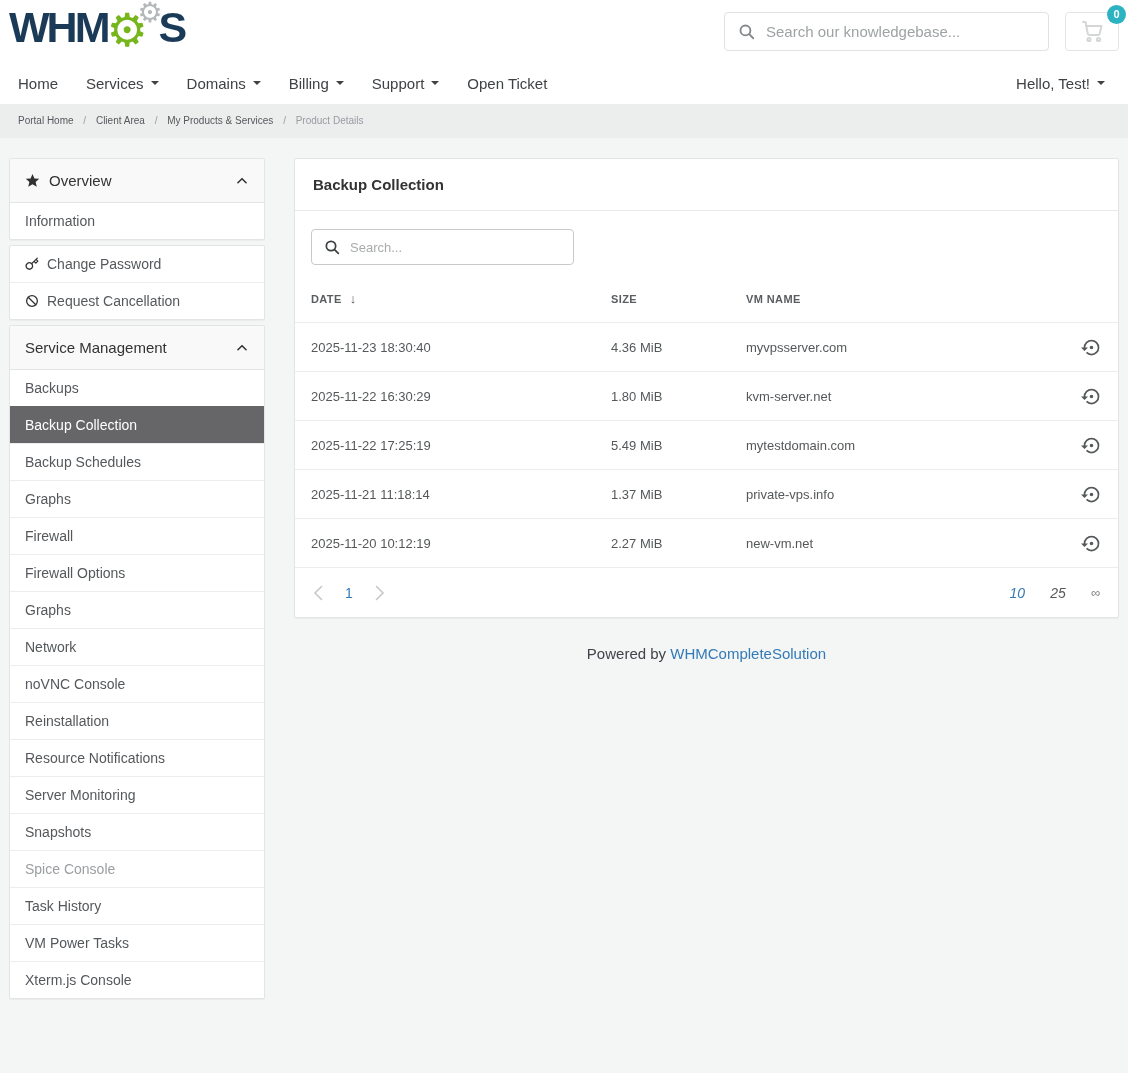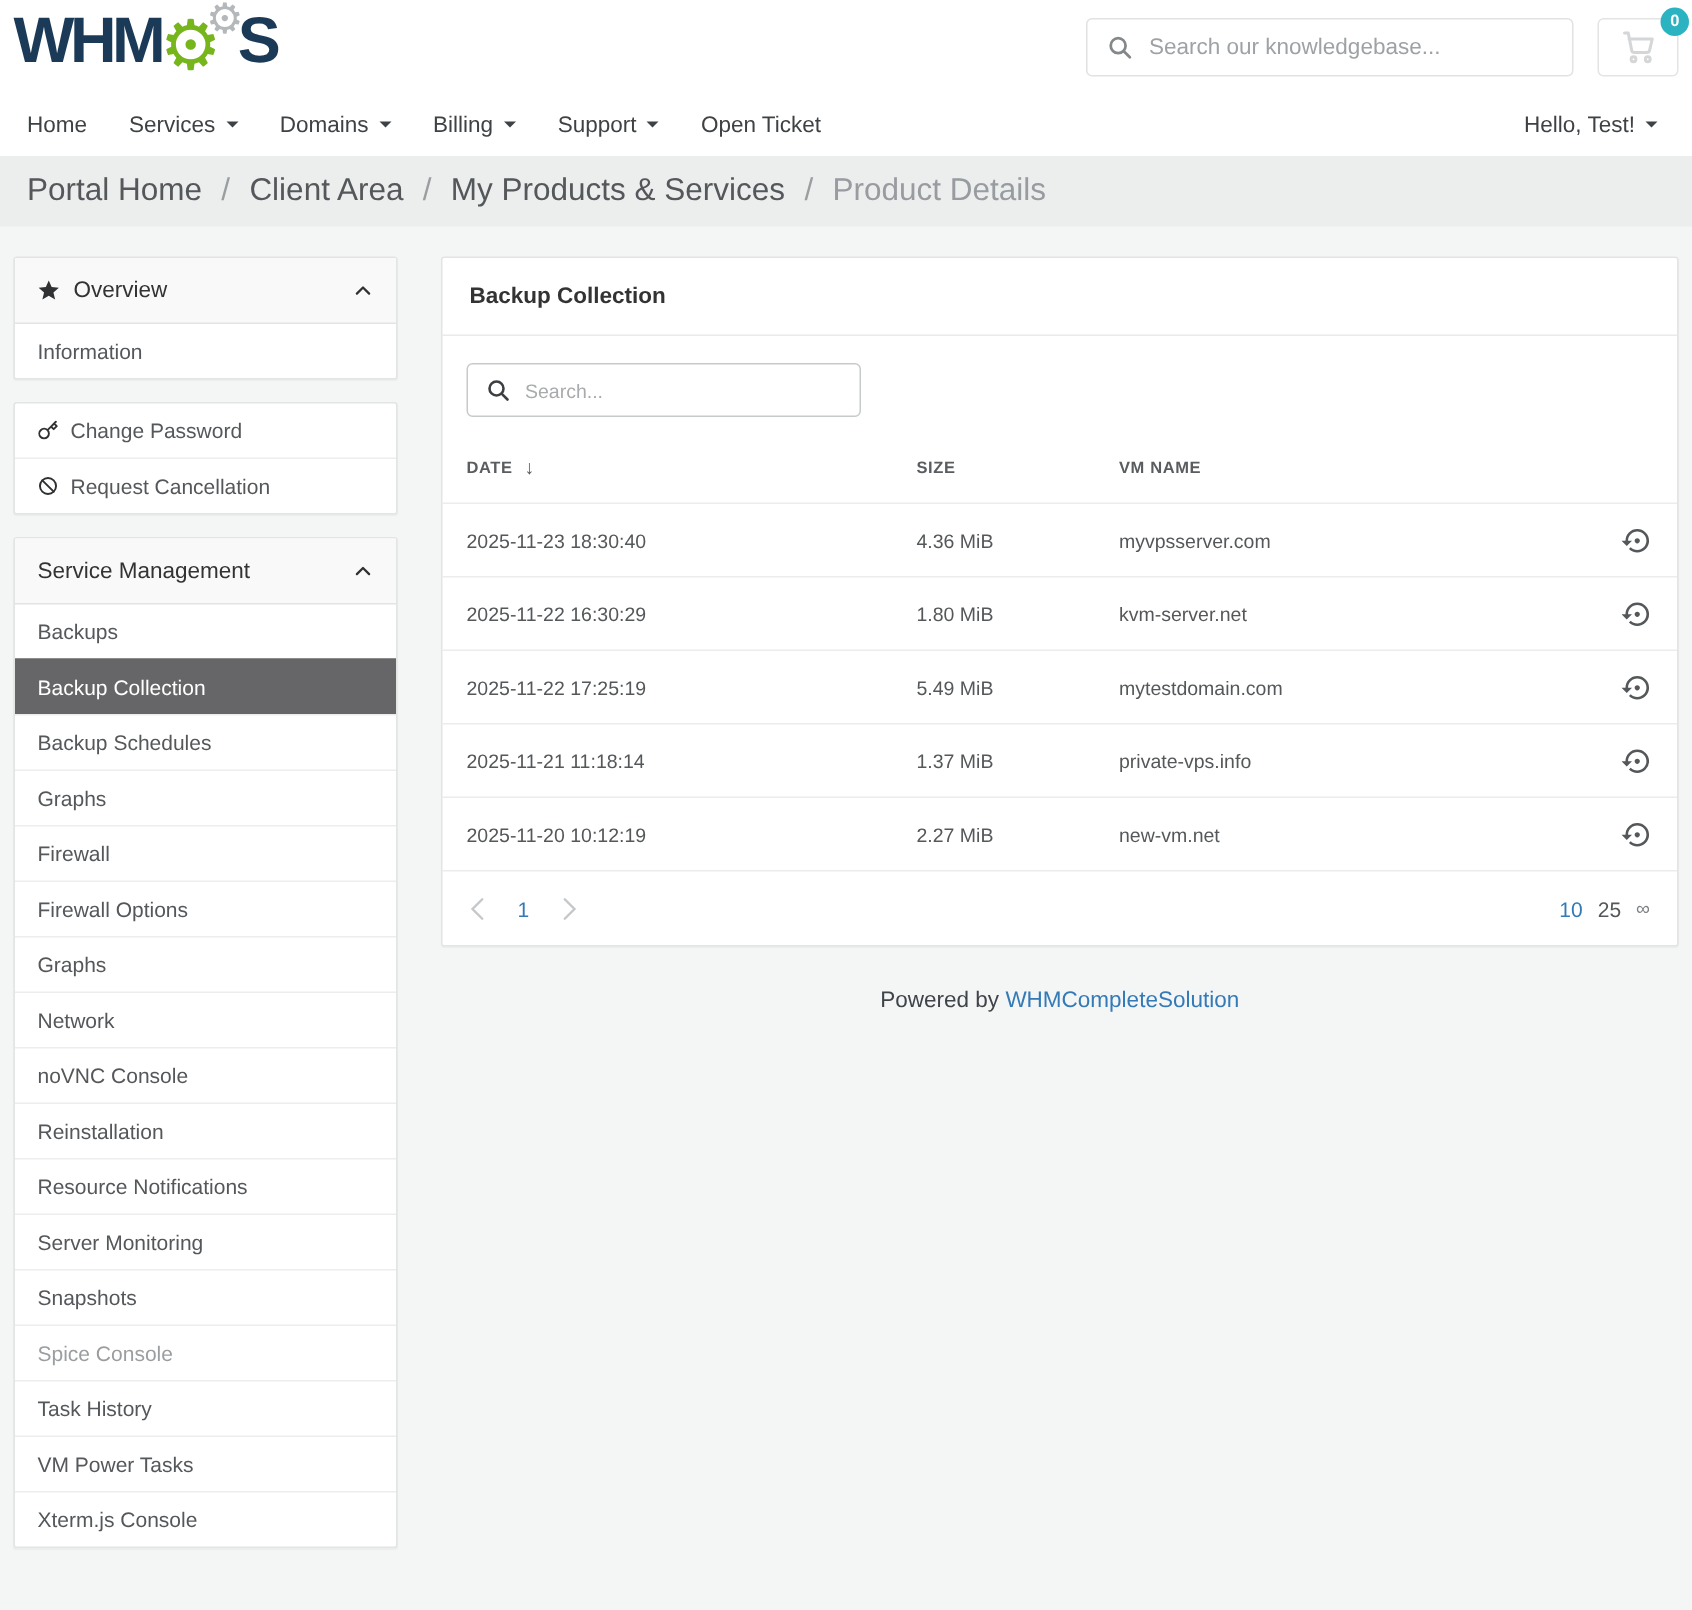--- a/index.html
+++ b/index.html
@@ -38,32 +38,32 @@
   .nav { background:#fff; height:42px; display:flex; align-items:center; padding:0 9px; }
   .nav-item { font-size:15px; color:#3f4245; padding:10px 14px; display:flex;
               align-items:center; cursor:pointer; }
   .nav-item:first-child { padding-left:9px; }
   .caret { display:inline-block; width:0; height:0; margin-left:7px;
            border-left:4px solid transparent; border-right:4px solid transparent;
            border-top:4px solid #3f4245; }
   .nav-user { margin-left:auto; }
 
   
-  .breadcrumb { background:#eceeee; padding:11px 9px 12px 18px; font-size:21px; color:#55585b; }
+  .breadcrumb { background:#eceeee; padding:11px 9px 12px 18px; font-size:10px; color:#55585b; }
   .breadcrumb .sep { color:#9a9ea1; margin:0 7px; }
   .breadcrumb .current { color:#989ca0; }
 
   
   .content { display:flex; gap:29px; padding:20px 9px 0; align-items:flex-start; }
   .sidebar { flex:0 0 256px; width:256px; }
   .maincol { flex:1; min-width:0; }
 
   
   .panel { background:#fff; border:1px solid #e3e4e4; border-radius:2px;
-           box-shadow:0 1px 1px rgba(0,0,0,.04); margin-bottom:15px; }
+           box-shadow:0 1px 1px rgba(0,0,0,.04); margin-bottom:5px; }
   .panel-heading { background:#f9f9f9; border-bottom:1px solid #e3e4e4;
                    padding:13px 15px; display:flex; align-items:center;
                    font-size:15px; color:#333; cursor:pointer; }
   .panel-heading .h-icon { margin-right:9px; display:flex; color:#2f3133; }
   .panel-heading .chev { margin-left:auto; display:flex; color:#2f3133; }
   .list-item { display:flex; align-items:center; padding:10px 15px; font-size:14px;
                color:#55585b; border-top:1px solid #ededed; cursor:pointer; }
   .panel .list-item:first-of-type { border-top:none; }
   .list-item .i-icon { margin-right:8px; display:flex; color:#2f3133; }
   .list-item.active { background:#666668; color:#fff; border-color:#666668; }
@@ -87,21 +87,21 @@
   .tbl-head .th { font-size:11px; font-weight:bold; color:#595d60; letter-spacing:.4px;
                   text-transform:uppercase; display:flex; align-items:center; cursor:pointer; }
   .sort-glyph { margin-left:8px; font-size:13px; font-weight:normal; color:#595d60; }
   .tbl-row { height:49px; border-top:1px solid #ececec; font-size:13px; color:#55585a; }
   .row-action { display:flex; justify-content:flex-end; color:#54585a; cursor:pointer; }
 
   .tbl-footer { border-top:1px solid #ececec; height:50px; display:flex;
                 align-items:center; padding:0 18px; }
   .pg-arrow { display:flex; align-items:center; color:#c5c8ca; cursor:pointer; }
   .pg-num { color:#337ab7; font-size:14px; margin:0 22px; cursor:pointer; }
-  .pg-sizes { margin-left:auto; display:flex; align-items:center; gap:10px; font-size:14px; }
+  .pg-sizes { margin-left:auto; display:flex; align-items:center; gap:25px; font-size:14px;font-style:italic; }
   .pg-size { color:#55585a; cursor:pointer; }
   .pg-size.current { color:#337ab7; }
   .pg-size.inf { font-size:13px; color:#7c8082; }
 
   
   .footer { text-align:center; padding:27px 0 30px; font-size:15px; color:#3f4449; }
   .footer a { color:#337ab7; }
 </style>
 </head>
 <body>

